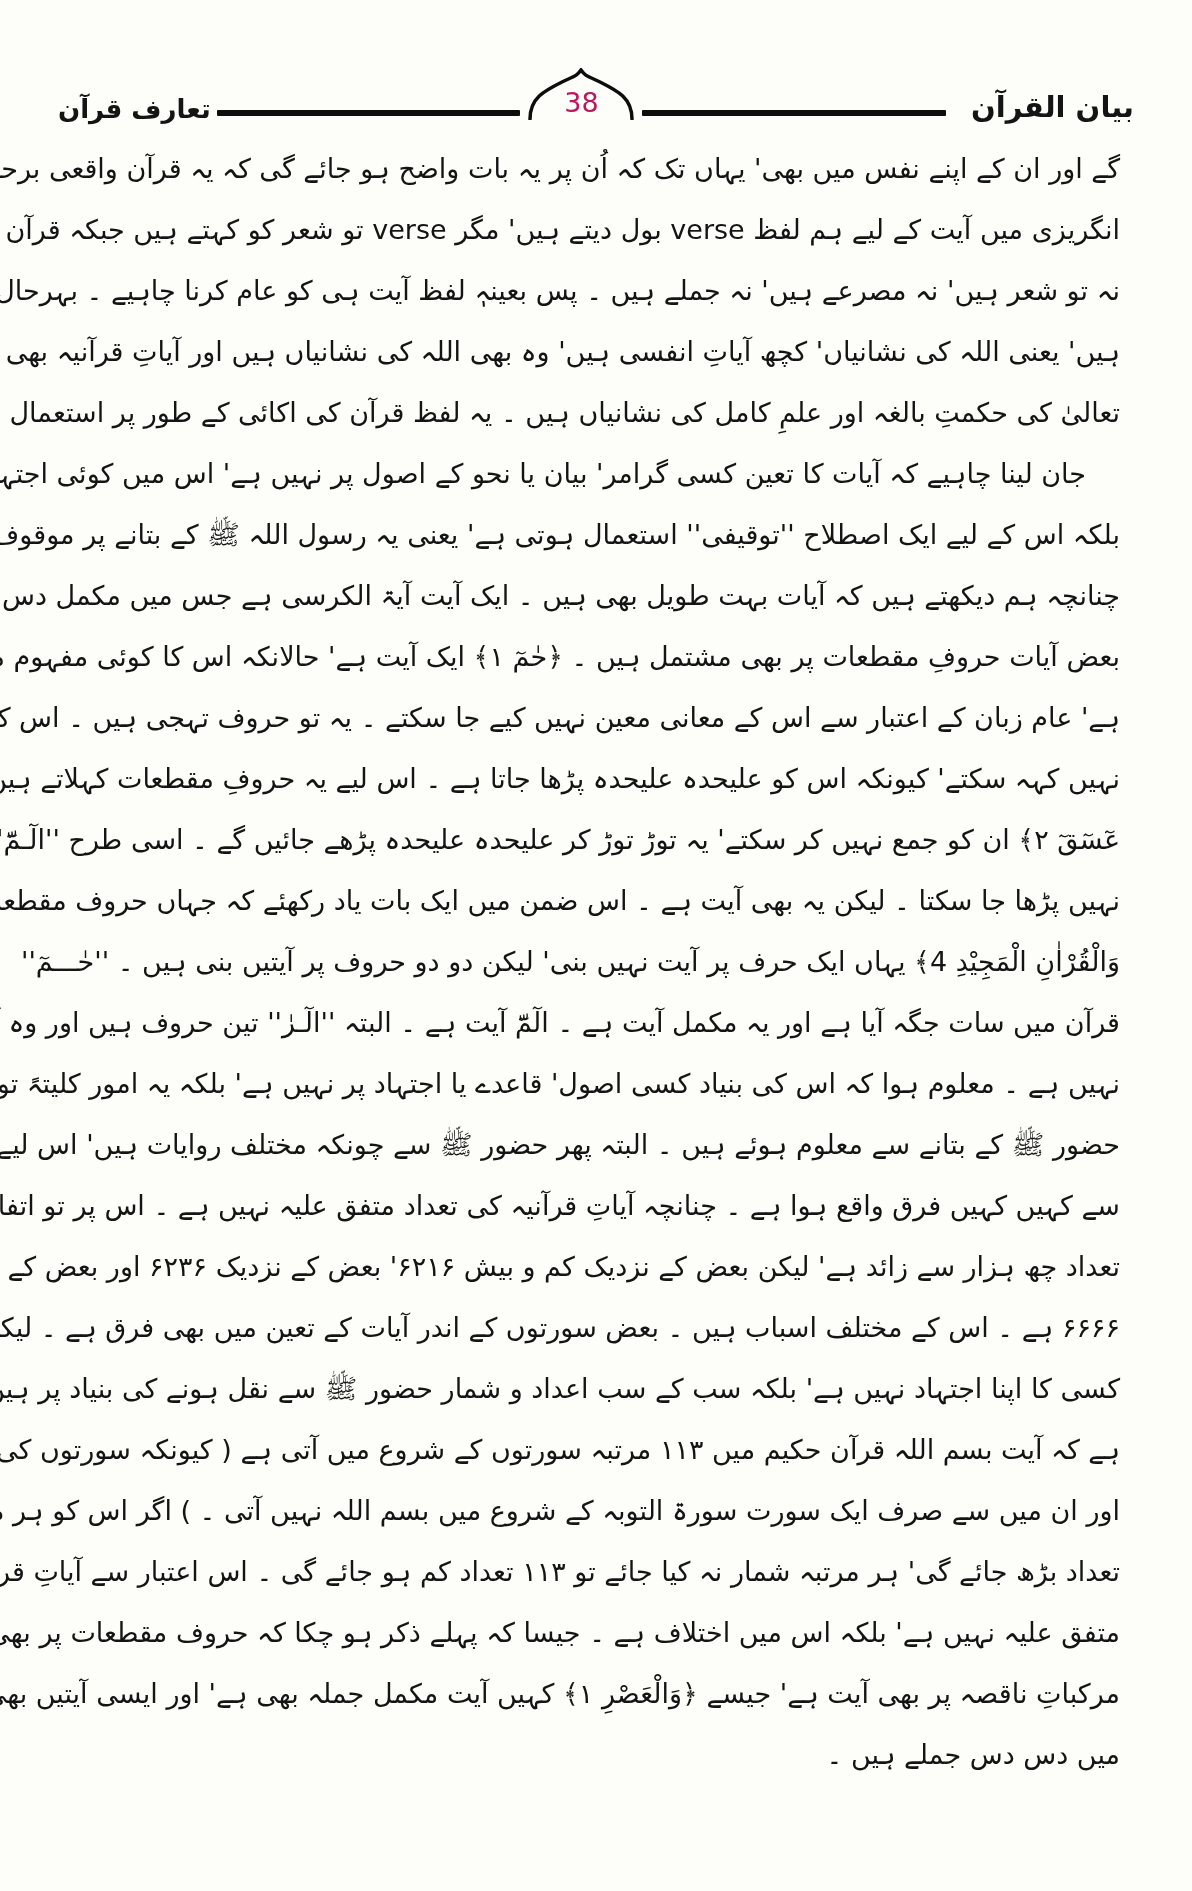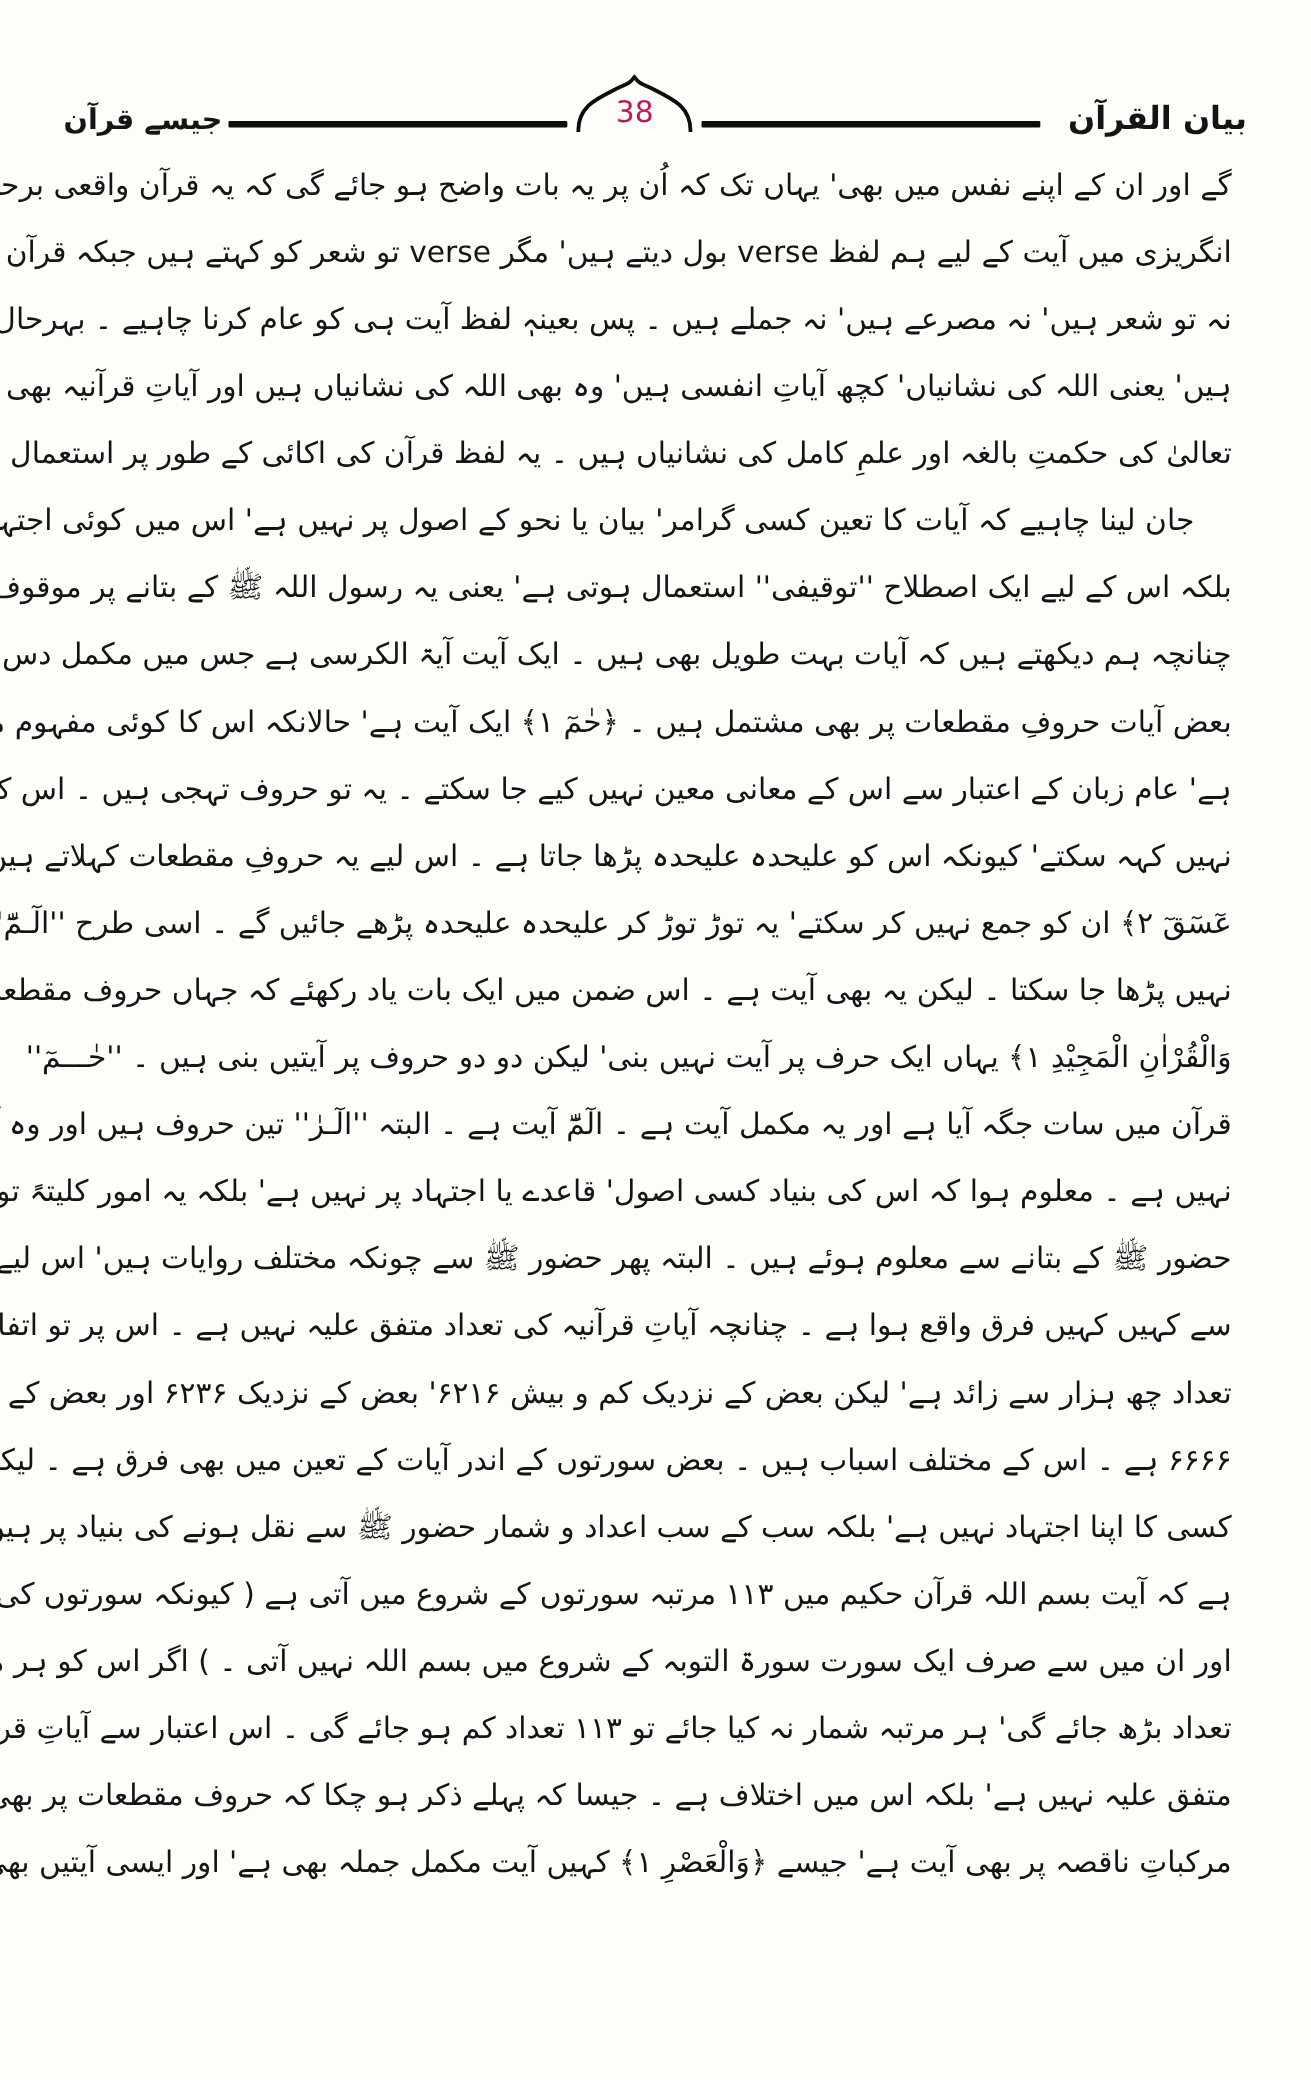--- a/index.html
+++ b/index.html
@@ -100,45 +100,46 @@
   <header>
     <span class="book-title">بیان القرآن</span>
     <span class="rule"></span>
     <span class="dome">
       <svg viewBox="0 0 110 52" width="110" height="52">
         <path d="M4,51 C4,30 18,23 36,14 C48,8 50,9 55,2 C60,9 62,8 74,14 C92,23 106,30 106,51" fill="none" stroke="#0d0d0d" stroke-width="3.5" stroke-linecap="round"></path>
       </svg>
       <span class="page-num">38</span>
     </span>
     <span class="rule"></span>
-    <span class="section-title">جیسے قرآن</span>
+    <span class="section-title">تعارف قرآن</span>
   </header>
 
   <main>
     <div class="line">گے اور ان کے اپنے نفس میں بھی' یہاں تک کہ اُن پر یہ بات واضح ہو جائے گی کہ یہ قرآن واقعی برحق ہے'' ۔</div>
     <div class="line">انگریزی میں آیت کے لیے ہم لفظ verse بول دیتے ہیں' مگر verse تو شعر کو کہتے ہیں جبکہ قرآن کی آیات</div>
     <div class="line">نہ تو شعر ہیں' نہ مصرعے ہیں' نہ جملے ہیں ۔ پس بعینہٖ لفظ آیت ہی کو عام کرنا چاہیے ۔ بہرحال کچھ آیاتِ آفاقی</div>
     <div class="line">ہیں' یعنی اللہ کی نشانیاں' کچھ آیاتِ انفسی ہیں' وہ بھی اللہ کی نشانیاں ہیں اور آیاتِ قرآنیہ بھی درحقیقت اللہ</div>
     <div class="line para-end">تعالیٰ کی حکمتِ بالغہ اور علمِ کامل کی نشانیاں ہیں ۔ یہ لفظ قرآن کی اکائی کے طور پر استعمال ہوا ہے ۔</div>
     <div class="line indent">جان لینا چاہیے کہ آیات کا تعین کسی گرامر' بیان یا نحو کے اصول پر نہیں ہے' اس میں کوئی اجتہاد داخل نہیں ہے'</div>
     <div class="line">بلکہ اس کے لیے ایک اصطلاح ''توقیفی'' استعمال ہوتی ہے' یعنی یہ رسول اللہ ﷺ کے بتانے پر موقوف ہے ۔</div>
     <div class="line">چنانچہ ہم دیکھتے ہیں کہ آیات بہت طویل بھی ہیں ۔ ایک آیت آیۃ الکرسی ہے جس میں مکمل دس جملے ہیں' لیکن</div>
     <div class="line">بعض آیات حروفِ مقطعات پر بھی مشتمل ہیں ۔ ﴿حٰمٓ ۱﴾ ایک آیت ہے' حالانکہ اس کا کوئی مفہوم معلوم نہیں</div>
     <div class="line">ہے' عام زبان کے اعتبار سے اس کے معانی معین نہیں کیے جا سکتے ۔ یہ تو حروف تہجی ہیں ۔ اس کو مرکب کلام بھی</div>
     <div class="line">نہیں کہہ سکتے' کیونکہ اس کو علیحدہ علیحدہ پڑھا جاتا ہے ۔ اس لیے یہ حروفِ مقطعات کہلاتے ہیں ۔ ﴿حٰمٓ ۱</div>
     <div class="line">عٓسٓقٓ ۲﴾ ان کو جمع نہیں کر سکتے' یہ توڑ توڑ کر علیحدہ علیحدہ پڑھے جائیں گے ۔ اسی طرح ''الٓـمّٓ'' کو ''الٓمّٓ''</div>
     <div class="line">نہیں پڑھا جا سکتا ۔ لیکن یہ بھی آیت ہے ۔ اس ضمن میں ایک بات یاد رکھئے کہ جہاں حروف مقطعات میں سے</div>
-    <div class="line">وَالْقُرْاٰنِ الْمَجِیْدِ ۱﴾ یہاں ایک حرف پر آیت نہیں بنی' لیکن دو دو حروف پر آیتیں بنی ہیں ۔ ''حٰـــمٓ''</div>
+    <div class="line">وَالْقُرْاٰنِ الْمَجِیْدِ 4﴾ یہاں ایک حرف پر آیت نہیں بنی' لیکن دو دو حروف پر آیتیں بنی ہیں ۔ ''حٰـــمٓ''</div>
     <div class="line">قرآن میں سات جگہ آیا ہے اور یہ مکمل آیت ہے ۔ الٓمّٓ آیت ہے ۔ البتہ ''الٓـرٰ'' تین حروف ہیں اور وہ آیت</div>
     <div class="line">نہیں ہے ۔ معلوم ہوا کہ اس کی بنیاد کسی اصول' قاعدے یا اجتہاد پر نہیں ہے' بلکہ یہ امور کلیتہً توقیفی ہیں کہ</div>
     <div class="line">حضور ﷺ کے بتانے سے معلوم ہوئے ہیں ۔ البتہ پھر حضور ﷺ سے چونکہ مختلف روایات ہیں' اس لیے اس پہلو</div>
     <div class="line">سے کہیں کہیں فرق واقع ہوا ہے ۔ چنانچہ آیاتِ قرآنیہ کی تعداد متفق علیہ نہیں ہے ۔ اس پر تو اتفاق ہے کہ آیات کی</div>
     <div class="line">تعداد چھ ہزار سے زائد ہے' لیکن بعض کے نزدیک کم و بیش ۶۲۱۶' بعض کے نزدیک ۶۲۳۶ اور بعض کے نزدیک</div>
     <div class="line">۶۶۶۶ ہے ۔ اس کے مختلف اسباب ہیں ۔ بعض سورتوں کے اندر آیات کے تعین میں بھی فرق ہے ۔ لیکن یہ سب</div>
     <div class="line">کسی کا اپنا اجتہاد نہیں ہے' بلکہ سب کے سب اعداد و شمار حضور ﷺ سے نقل ہونے کی بنیاد پر ہیں ۔ ایک فرق یہ بھی</div>
     <div class="line">ہے کہ آیت بسم اللہ قرآن حکیم میں ۱۱۳ مرتبہ سورتوں کے شروع میں آتی ہے ( کیونکہ سورتوں کی کل تعداد ۱۱۴ ہے</div>
     <div class="line">اور ان میں سے صرف ایک سورت سورۃ التوبہ کے شروع میں بسم اللہ نہیں آتی ۔ ) اگر اس کو ہر مرتبہ شمار کیا جائے تو ۱۱۳</div>
     <div class="line">تعداد بڑھ جائے گی' ہر مرتبہ شمار نہ کیا جائے تو ۱۱۳ تعداد کم ہو جائے گی ۔ اس اعتبار سے آیاتِ قرآنیہ کی تعداد</div>
     <div class="line">متفق علیہ نہیں ہے' بلکہ اس میں اختلاف ہے ۔ جیسا کہ پہلے ذکر ہو چکا کہ حروف مقطعات پر بھی آیت ہے'</div>
     <div class="line">مرکباتِ ناقصہ پر بھی آیت ہے' جیسے ﴿وَالْعَصْرِ ۱﴾ کہیں آیت مکمل جملہ بھی ہے' اور ایسی آیتیں بھی ہیں جن</div>
+    <div class="line para-end">میں دس دس جملے ہیں ۔</div>
   </main>
 
 </div>
 
 </body></html>

